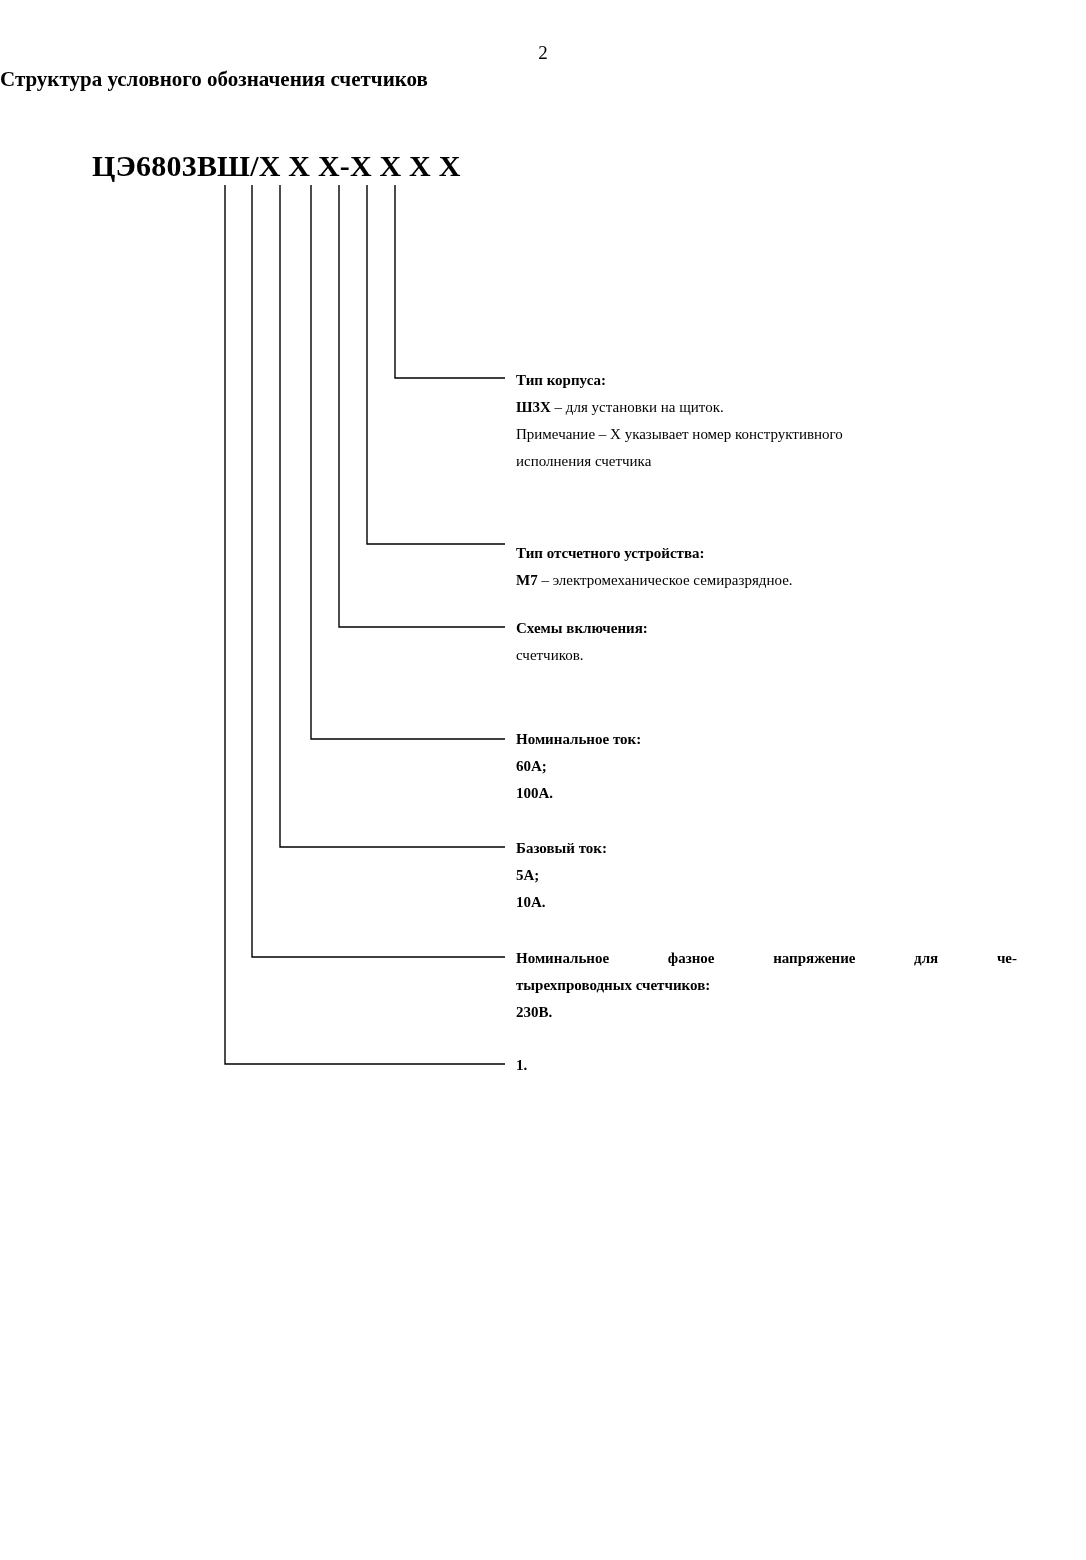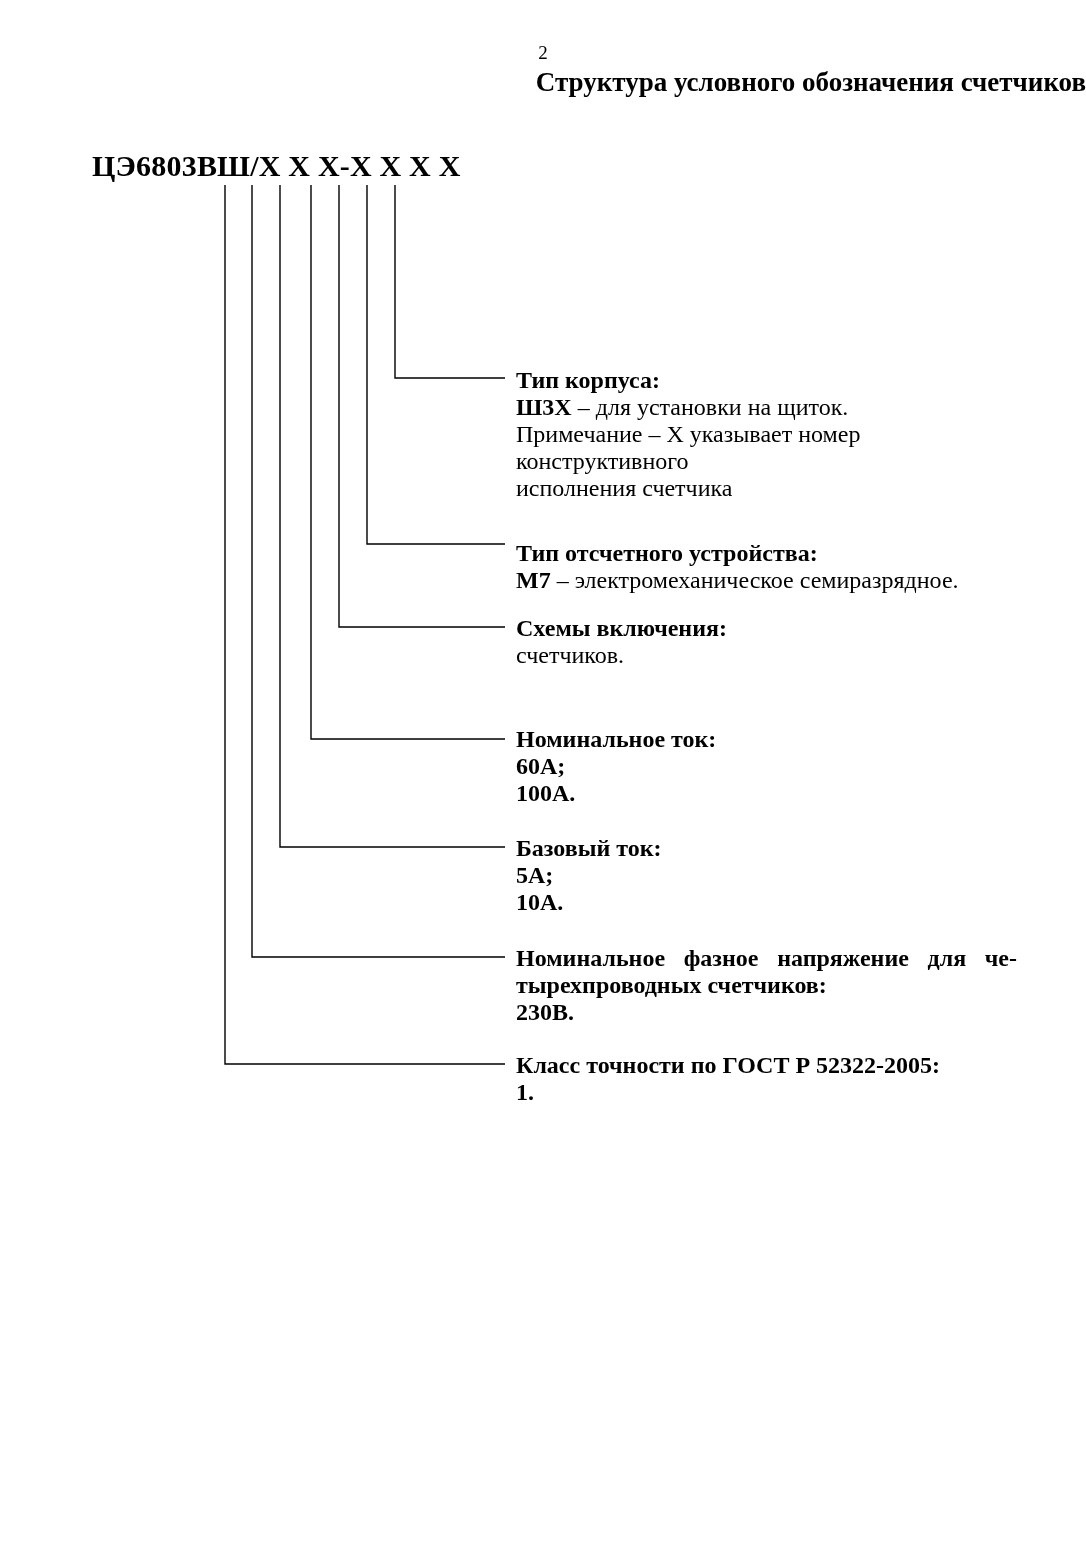--- a/index.html
+++ b/index.html
@@ -1,25 +1,25 @@
 <!DOCTYPE html>
 <html><head>
   <meta charset="utf-8">
   <style>
     html, body { margin: 0; padding: 0; background: #ffffff; }
     body { width: 1086px; height: 1560px; position: relative; overflow: hidden;
            font-family: "Liberation Serif", "DejaVu Serif", serif; color: #000; }
     .page-num { position: absolute; top: 42px; left: 0; width: 1086px; text-align: center;
                 font-size: 19px; }
-    .title { position: absolute; top: 67px; left: 0; width: 1086px; text-align: right;
-             font-size: 27px; font-weight: bold; }
+    .title { position: absolute; top: 67px; left: 0; width: 1086px; text-align: left;
+             font-size: 21px; font-weight: bold; }
     .designation { position: absolute; top: 149px; left: 92px; font-size: 30px; font-weight: bold;
                    letter-spacing: 0.2px; white-space: pre; }
     svg.lines { position: absolute; left: 0; top: 0; }
-    .block { position: absolute; left: 516px; width: 501px; font-size: 24px; line-height: 27px; }
+    .block { position: absolute; left: 516px; width: 501px; font-size: 15px; line-height: 27px; }
     .block .head { font-weight: bold; }
     .block .line { display: block; }
     .block .justify { text-align: justify; text-align-last: justify; }
     .b { font-weight: bold; }
   </style>
 </head>
 <body>
 
 <div class="page-num">2</div>
 <div class="title">Структура условного обозначения счетчиков</div>
@@ -74,15 +74,14 @@
   <span class="line b">10А.</span>
 </div>
 
 <div class="block" style="top:945px;">
   <span class="line head justify">Номинальное фазное напряжение для че-</span>
   <span class="line head">тырехпроводных счетчиков:</span>
   <span class="line b">230В.</span>
 </div>
 
 <div class="block" style="top:1052px;">
-  <span class="line head">Класс точности по ГОСТ Р 52322-2005:</span>
   <span class="line b">1.</span>
 </div>
 
 </body></html>

